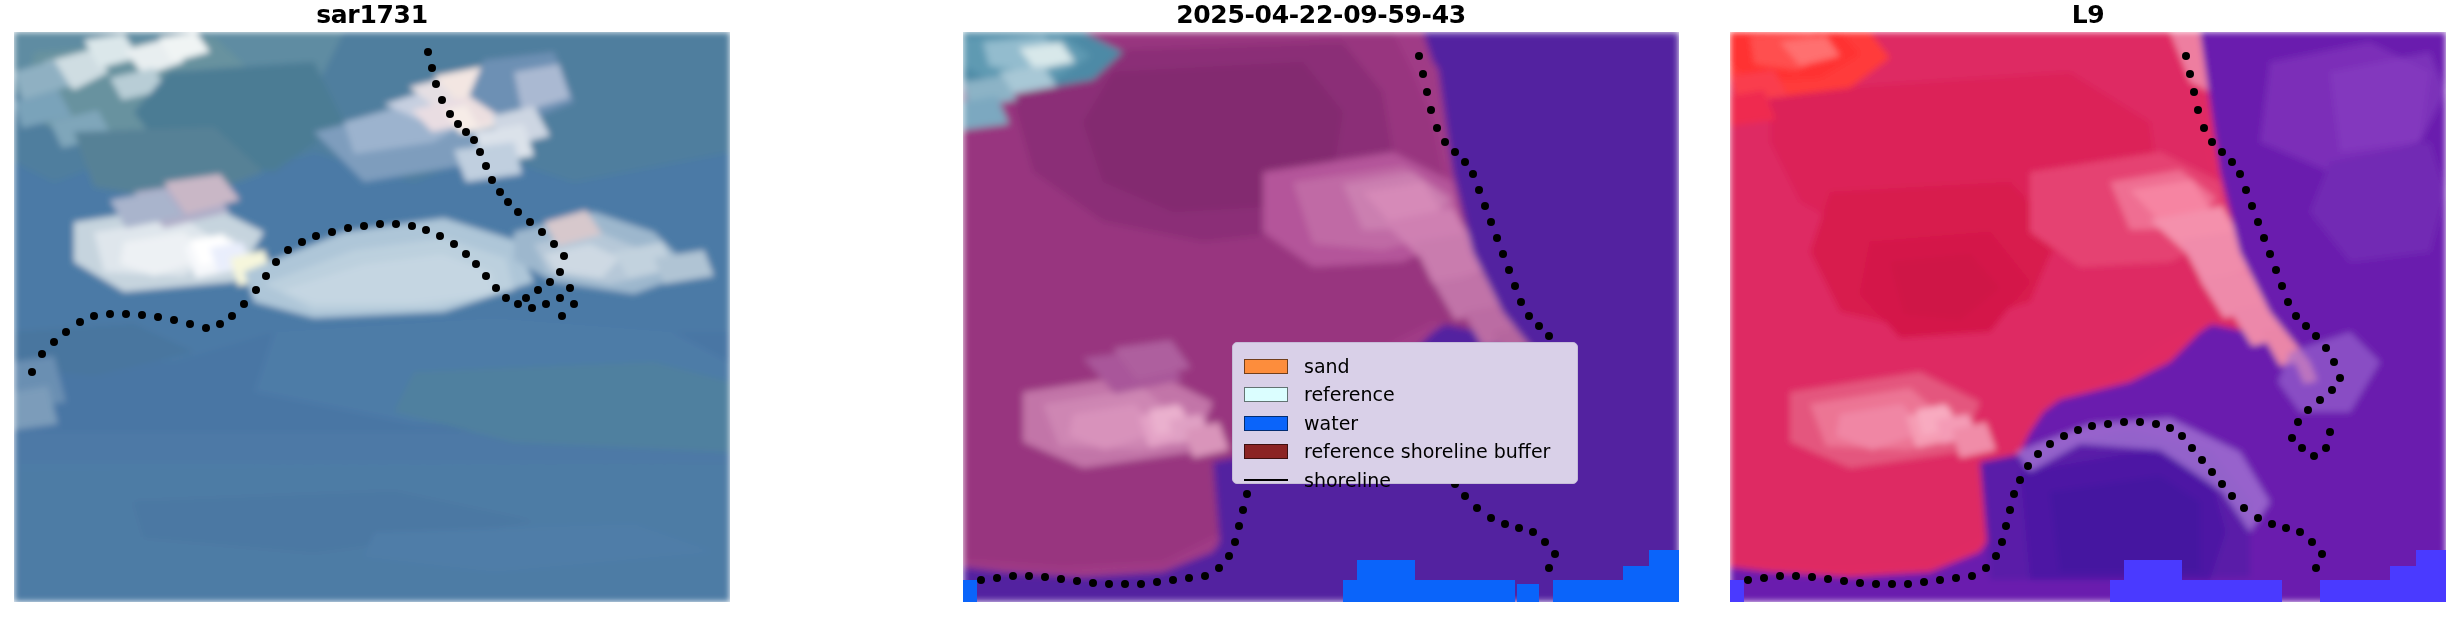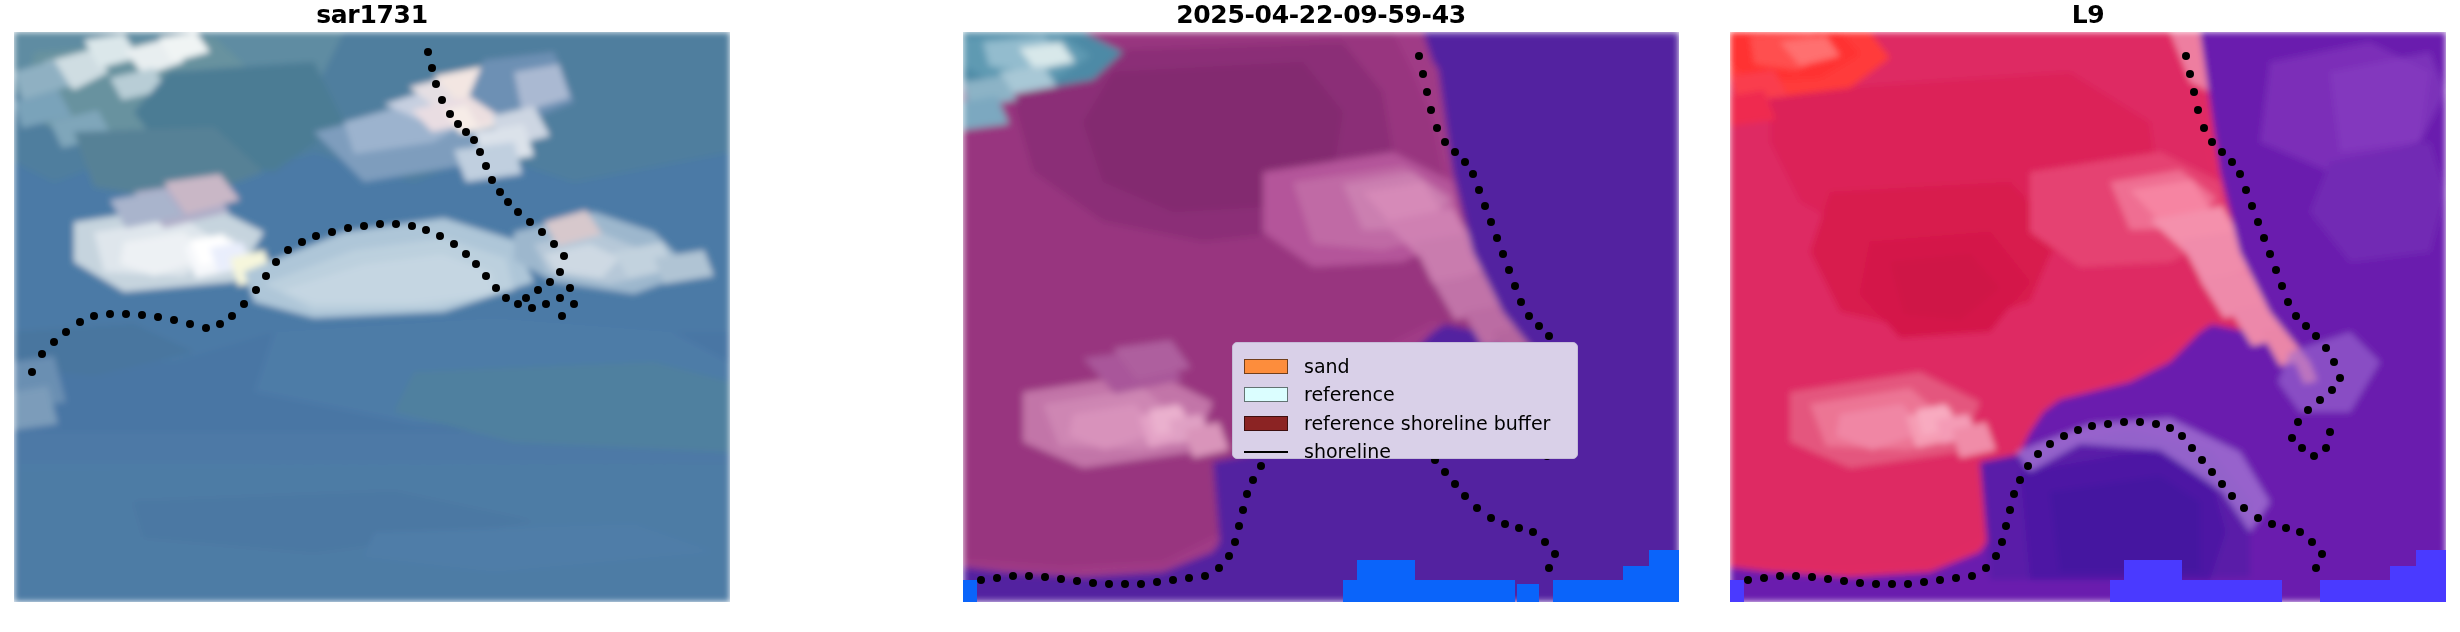--- a/index.html
+++ b/index.html
@@ -61,21 +61,21 @@
     width: 100%;
     height: 100%;
   }
 
   
   #legend {
     position: absolute;
     left: 1232px;
     top: 342px;
     width: 346px;
-    height: 117px;
+    height: 142px;
     background: #d9d0e8;
     border: 1px solid #c6bcd8;
     border-radius: 5px;
     box-sizing: border-box;
     padding: 9px 12px 9px 11px;
     box-shadow: 0 0 0 0 rgba(0,0,0,0);
   }
   .legend-row {
     display: flex;
     align-items: center;
@@ -578,20 +578,24 @@
   <div id="legend">
     <div class="legend-row">
       <span class="legend-swatch" style="background:#fd8d3c"></span>
       <span class="legend-label">sand</span>
     </div>
     <div class="legend-row">
       <span class="legend-swatch" style="background:#dbfeff"></span>
       <span class="legend-label">reference</span>
     </div>
     <div class="legend-row">
+      <span class="legend-swatch" style="background:#0a64fa"></span>
+      <span class="legend-label">water</span>
+    </div>
+    <div class="legend-row">
       <span class="legend-swatch" style="background:#8b2323"></span>
       <span class="legend-label">reference shoreline buffer</span>
     </div>
     <div class="legend-row">
       <span class="legend-line"></span>
       <span class="legend-label">shoreline</span>
     </div>
   </div>
 
 </div>

